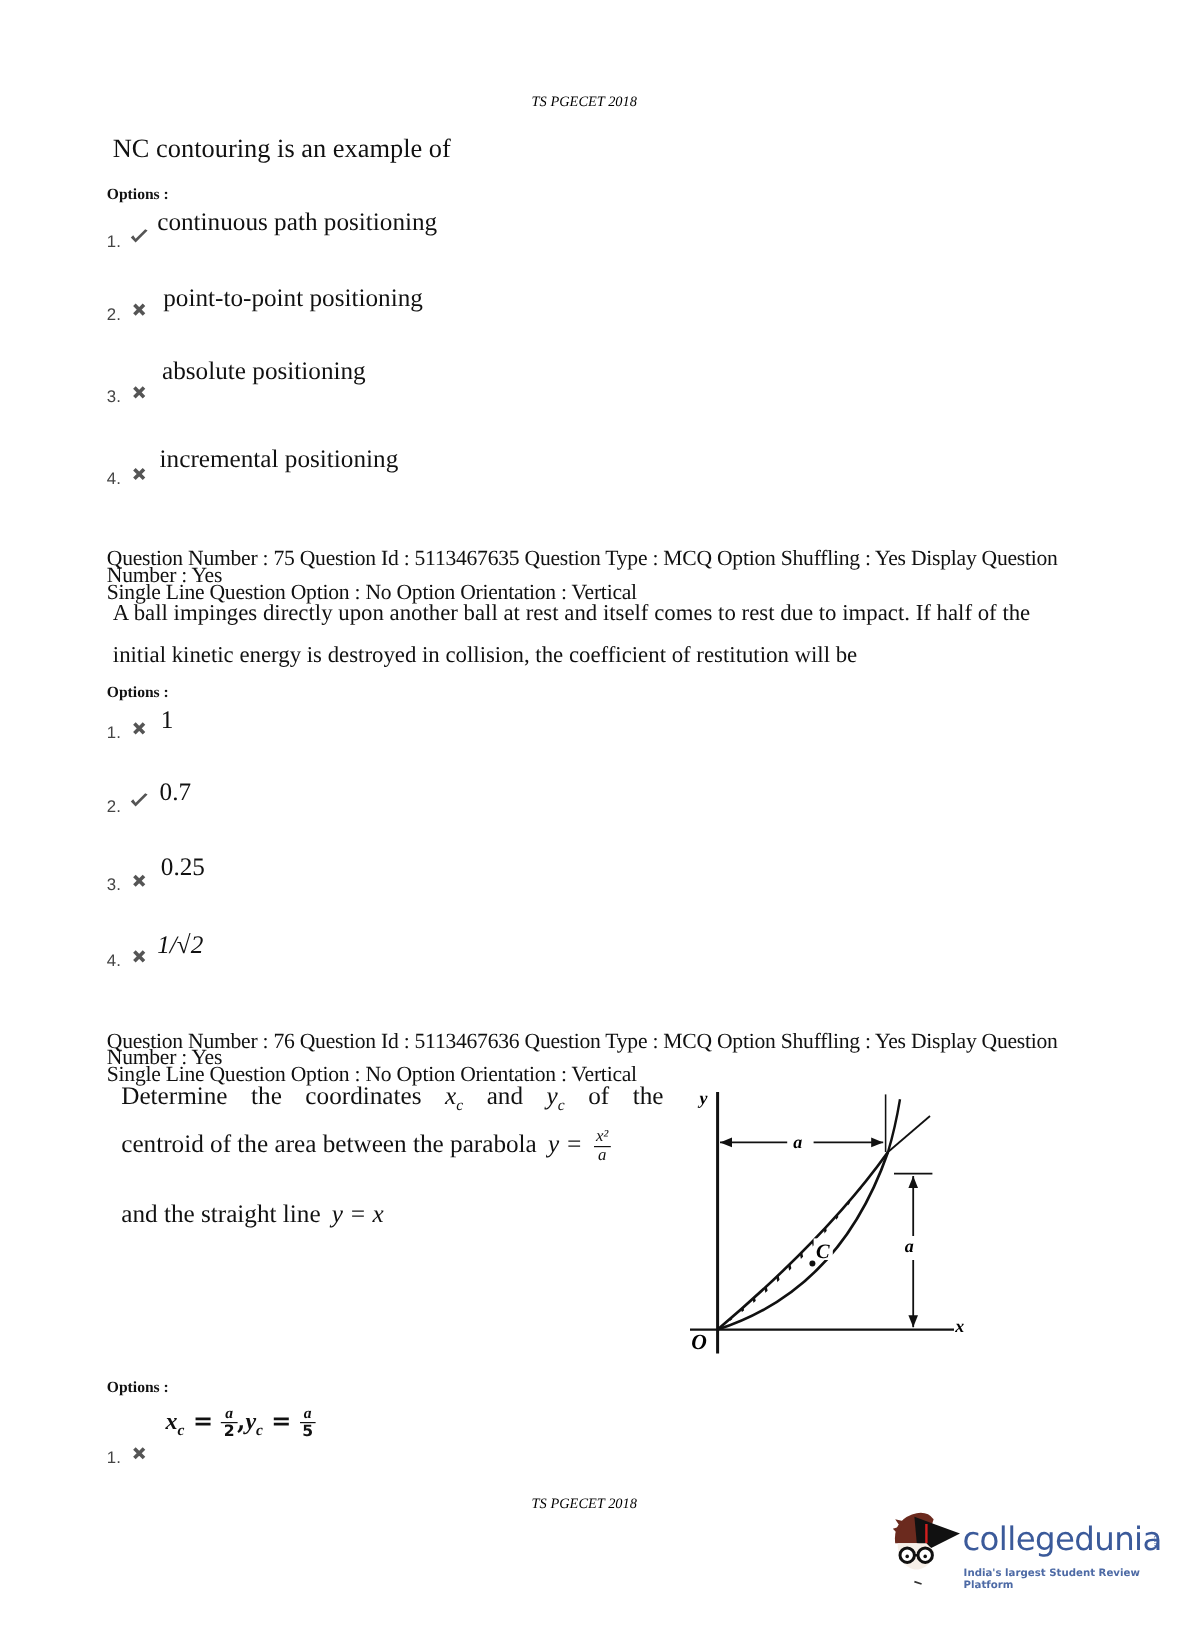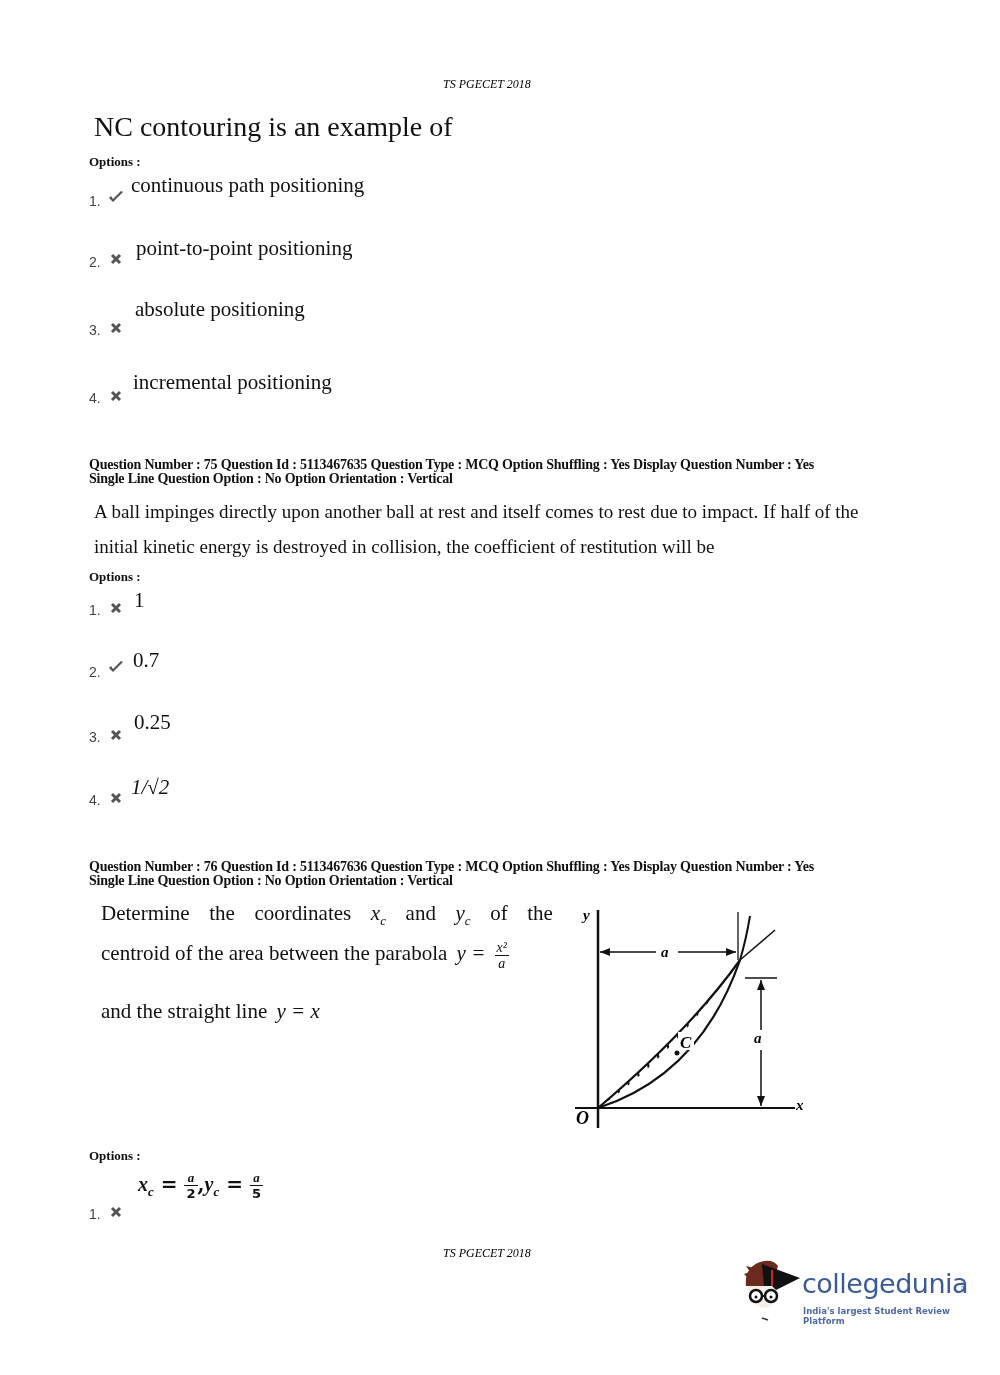--- a/index.html
+++ b/index.html
@@ -1,22 +1,22 @@
 <!DOCTYPE html>
 <html><head>
 <meta charset="utf-8">
 <style>
   html, body { margin: 0; padding: 0; background: #ffffff; }
   body { width: 1000px; height: 1375px; position: relative; overflow: hidden; color: #111; font-family: "Liberation Serif", serif; }
   .abs { position: absolute; }
   .header-text { font-family: Liberation Serif, serif; font-style: italic; font-size: 12px; color: #000000; }
-  .qtext { font-family: "Liberation Serif", serif; font-size: 28px; color: #111; }
+  .qtext { font-family: "Liberation Serif", serif; font-size: 22px; color: #111; }
   .qtext-sm { font-family: "Liberation Serif", serif; font-size: 19px; color: #111; line-height: 35px; }
   .options-label { font-family: "Liberation Serif", serif; font-weight: bold; font-size: 13px; color: #111; }
-  .meta { font-family: "Liberation Serif", serif; font-weight: bold; font-size: 14px; color: #111; line-height: 14px; letter-spacing: -0.2px; }
+  .meta { font-family: "Liberation Serif", serif; font-weight: normal; font-size: 18px; color: #111; line-height: 14px; letter-spacing: -0.2px; }
   .opt-num { font-family: "Liberation Sans", sans-serif; font-size: 14px; color: #444; }
   .opt-text { font-family: "Liberation Serif", serif; font-size: 21px; color: #111; }
   .math { font-family: "Liberation Serif", serif; font-style: italic; }
   .frac { display: inline-block; vertical-align: middle; text-align: center; font-size: 14px; line-height: 15px; }
   .frac .num { display: block; border-bottom: 1px solid #111; padding: 0 2px; }
   .frac .den { display: block; padding: 0 2px; }
   .q76-text { font-family: "Liberation Serif", serif; font-size: 21px; color: #111; }
   .logo-name { font-family: "DejaVu Sans", sans-serif; font-size: 27px; color: #3b5a9a; letter-spacing: -0.5px; }
   .logo-tag { font-family: "DejaVu Sans", sans-serif; font-size: 8.5px; font-weight: bold; color: #4d6aa5; }
   .logo-com { font-family: "DejaVu Sans", sans-serif; font-size: 5px; color: #4d6aa5; writing-mode: vertical-rl; }

